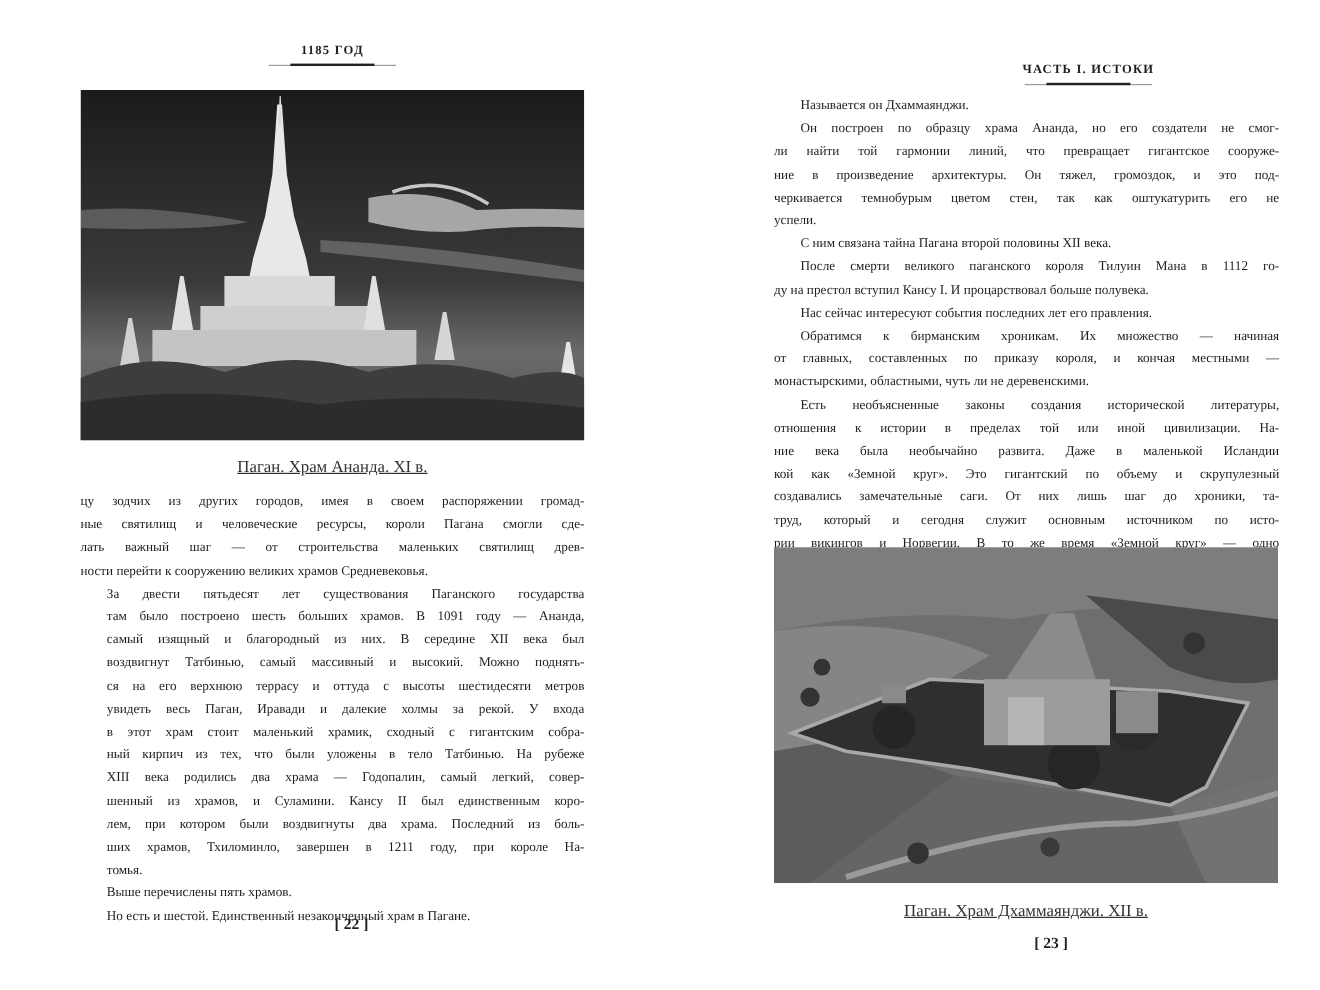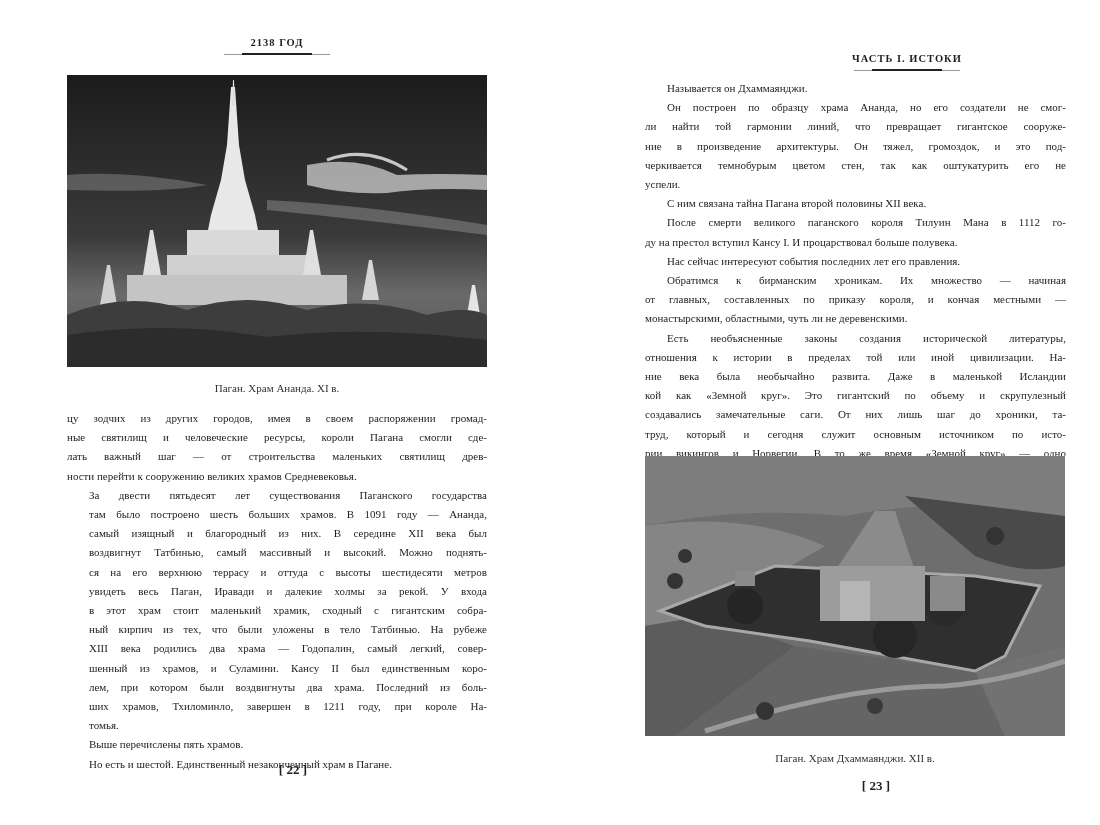--- a/index.html
+++ b/index.html
@@ -11,39 +11,39 @@
   .running-head { position:absolute; top:37px; font-size:10.5px; font-weight:bold; letter-spacing:1px; text-align:center; width:200px; }
   .left .running-head { left:177px; }
   .right .running-head { left:225px; }
   .ornament { position:absolute; top:54px; width:106px; height:1px; background:#999; }
   .ornament::after { content:""; position:absolute; left:18px; top:-1px; width:70px; height:2px; background:#222; }
   .left .ornament { left:224px; }
   .right .ornament { left:272px; }
   .photo { position:absolute; overflow:hidden; }
   .left .photo { left:67px; top:75px; width:420px; height:292px; }
   .right .photo { left:63px; top:440px; width:420px; height:280px; }
-  .caption { position:absolute; font-size:11px; color:#333; text-align:center; }
+  .caption { position:absolute; font-size:14px; color:#333; text-align:center;text-decoration:underline; }
   .left .caption { left:67px; width:420px; top:382px; }
   .right .caption { left:63px; width:420px; top:736px; }
   .text { position:absolute; font-size:11px; line-height:19.2px; text-align:justify; }
   .left .text { left:67px; width:420px; top:409px; }
   .right .text-top { left:63px; width:421px; top:63px; }
   .text p { margin:0; text-indent:0; }
   .text p.ind { text-indent:22px; }
   .folio { position:absolute; top:762px; font-size:13px; font-weight:bold; text-align:right; width:60px; }
   .left .folio { left:247px; }
   .right .folio { left:248px; }
   .text .ln { display:block; text-align:justify; text-align-last:justify; white-space:nowrap; }
   .text .ln.last { text-align-last:left; }
 </style>
 </head>
 <body>
 
 <div class="page left">
-  <div class="running-head">2138 ГОД</div>
+  <div class="running-head">1185 ГОД</div>
   <div class="ornament"></div>
 
   <div class="photo" title="Храм Ананда — белый храм с высоким шпилем на фоне темного неба с перистыми облаками">
     <svg width="420" height="292" viewBox="0 0 420 292" xmlns="http://www.w3.org/2000/svg">
       <defs>
         <linearGradient id="sky1" x1="0" y1="0" x2="0" y2="1">
           <stop offset="0" stop-color="#1b1b1b"></stop>
           <stop offset="0.55" stop-color="#3a3a3a"></stop>
           <stop offset="0.75" stop-color="#6a6a6a"></stop>
           <stop offset="1" stop-color="#555"></stop>

